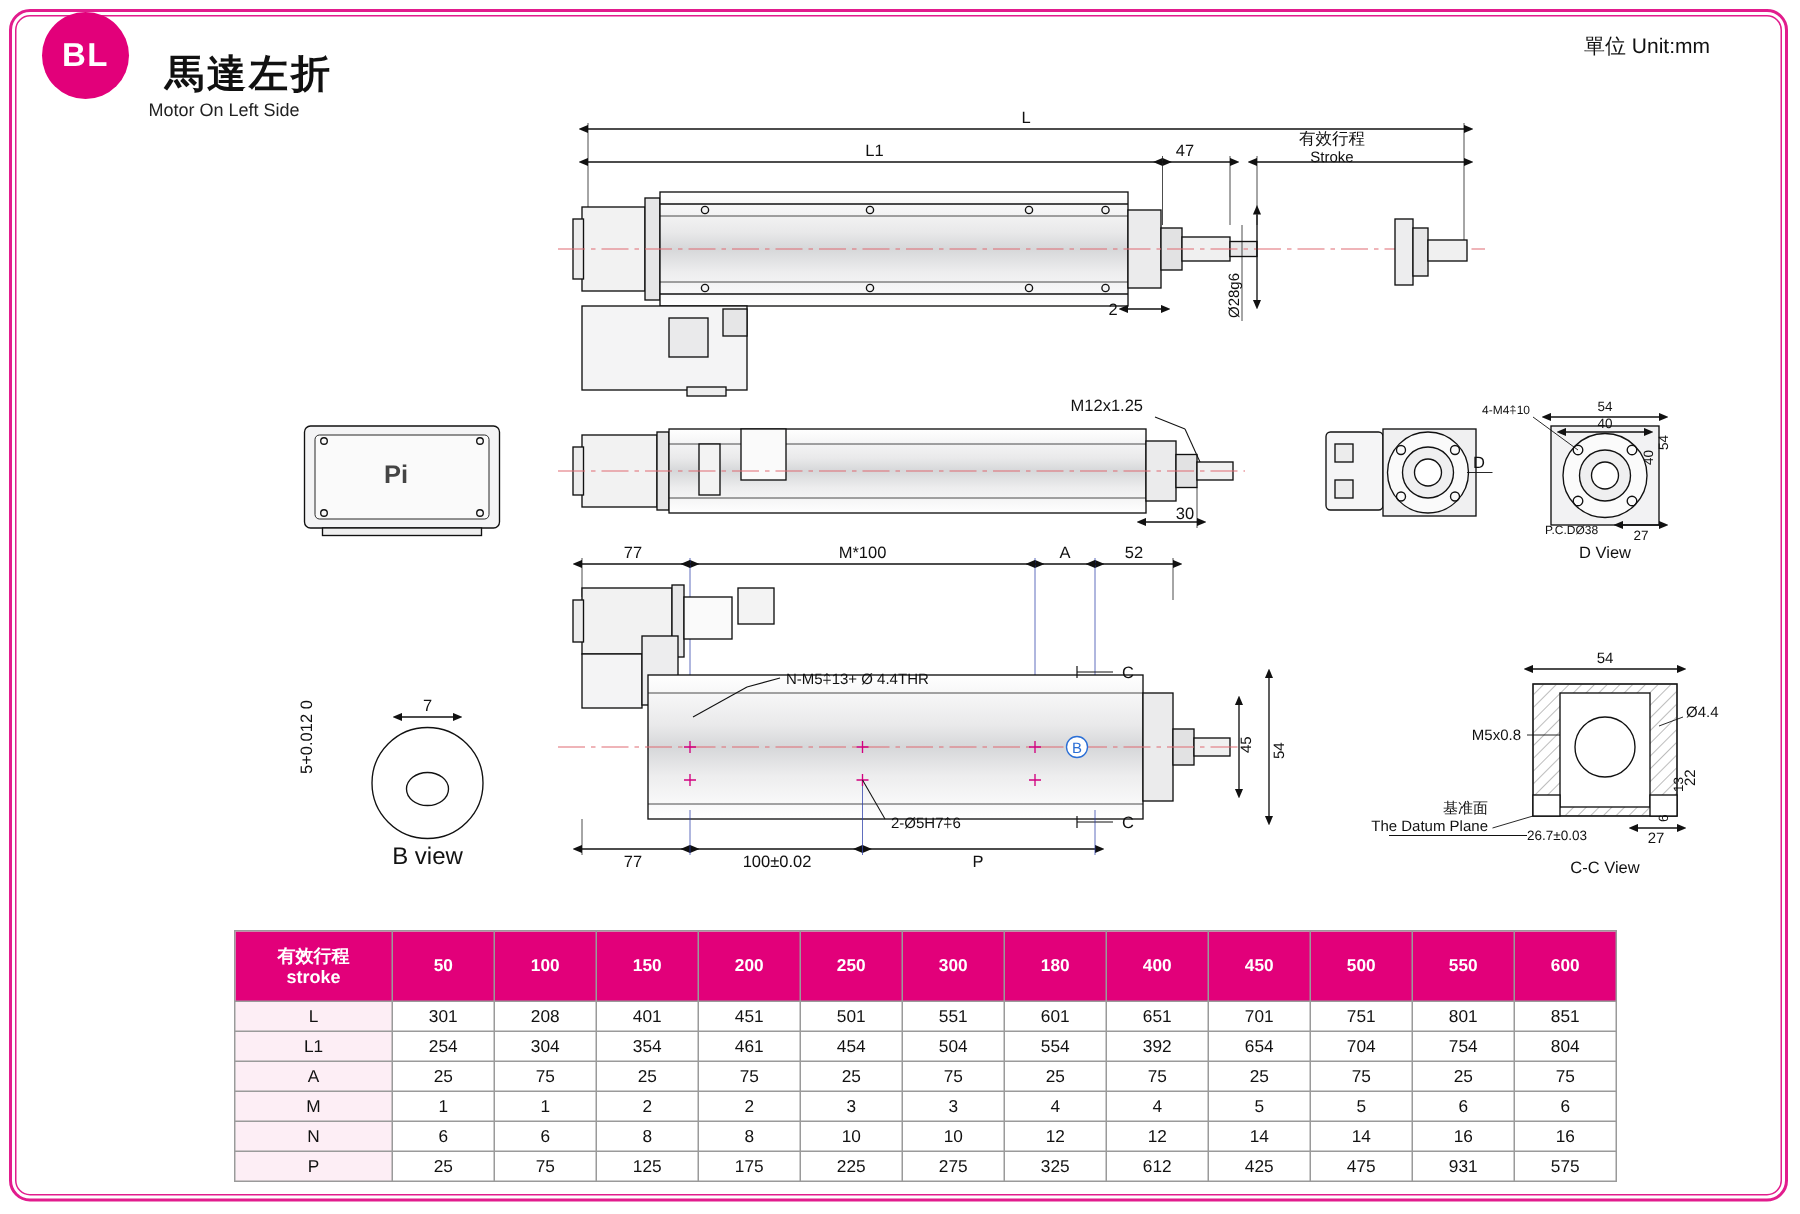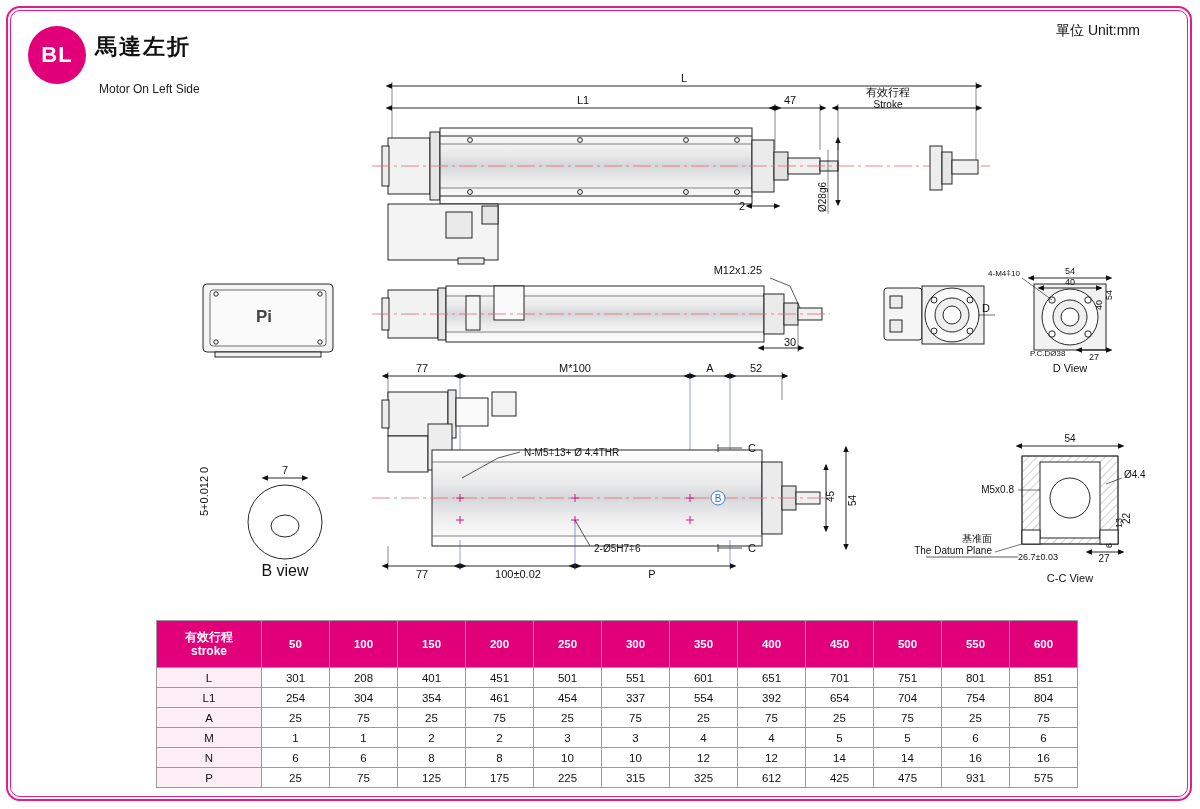--- a/index.html
+++ b/index.html
@@ -11,26 +11,26 @@
   .page-border{
     position:absolute;left:6px;top:6px;width:1186px;height:795px;
     border:2px solid #e21c8d;border-radius:14px;box-sizing:border-box;
   }
   .page-border-inner{
     position:absolute;left:10px;top:10px;width:1178px;height:787px;
     border:1px solid #e21c8d;border-radius:10px;box-sizing:border-box;
   }
   
   .logo-badge{
-    position:absolute;left:28px;top:26px;width:58px;height:58px;border-radius:50%;
+    position:absolute;left:28px;top:8px;width:58px;height:58px;border-radius:50%;
     background:#e2007a;color:#fff;display:flex;align-items:center;justify-content:center;
     font-size:22px;font-weight:bold;letter-spacing:1px;
   }
-  .title-cn{position:absolute;left:95px;top:32px;font-size:22px;font-weight:bold;letter-spacing:2px;}
-  .title-en{position:absolute;left:99px;top:66px;font-size:12px;color:#222;margin-top:16px;}
+  .title-cn{position:absolute;left:110px;top:32px;font-size:26px;font-weight:bold;letter-spacing:2px;}
+  .title-en{position:absolute;left:99px;top:66px;font-size:12px;color:#222;}
   .unit-label{position:absolute;right:60px;top:22px;font-size:14px;}
 
   
   svg.draw{position:absolute;left:0;top:0;width:1200px;height:809px;}
   text{font-family:"Liberation Sans", sans-serif;}
 
   
   .spec-table{
     position:absolute;left:156px;top:620px;border-collapse:collapse;
     font-size:11.5px;
@@ -321,21 +321,21 @@
       <th class="first">
         <div>有效行程</div>
         <div>stroke</div>
       </th>
     <th>50</th>
         <th>100</th>
         <th>150</th>
         <th>200</th>
         <th>250</th>
         <th>300</th>
-        <th>350</th>
+        <th>180</th>
         <th>400</th>
         <th>450</th>
         <th>500</th>
         <th>550</th>
         <th>600</th>
       </tr>
   </thead>
   <tbody>
       <tr>
         <td class="rowlabel">L</td>
@@ -352,21 +352,21 @@
         <td>801</td>
         <td>851</td>
       </tr>
       <tr>
         <td class="rowlabel">L1</td>
         <td>254</td>
         <td>304</td>
         <td>354</td>
         <td>461</td>
         <td>454</td>
-        <td>337</td>
+        <td>504</td>
         <td>554</td>
         <td>392</td>
         <td>654</td>
         <td>704</td>
         <td>754</td>
         <td>804</td>
       </tr>
       <tr>
         <td class="rowlabel">A</td>
         <td>25</td>
@@ -412,21 +412,21 @@
         <td>16</td>
         <td>16</td>
       </tr>
       <tr>
         <td class="rowlabel">P</td>
         <td>25</td>
         <td>75</td>
         <td>125</td>
         <td>175</td>
         <td>225</td>
-        <td>315</td>
+        <td>275</td>
         <td>325</td>
         <td>612</td>
         <td>425</td>
         <td>475</td>
         <td>931</td>
         <td>575</td>
       </tr>
     </tbody>
 </table>
 

